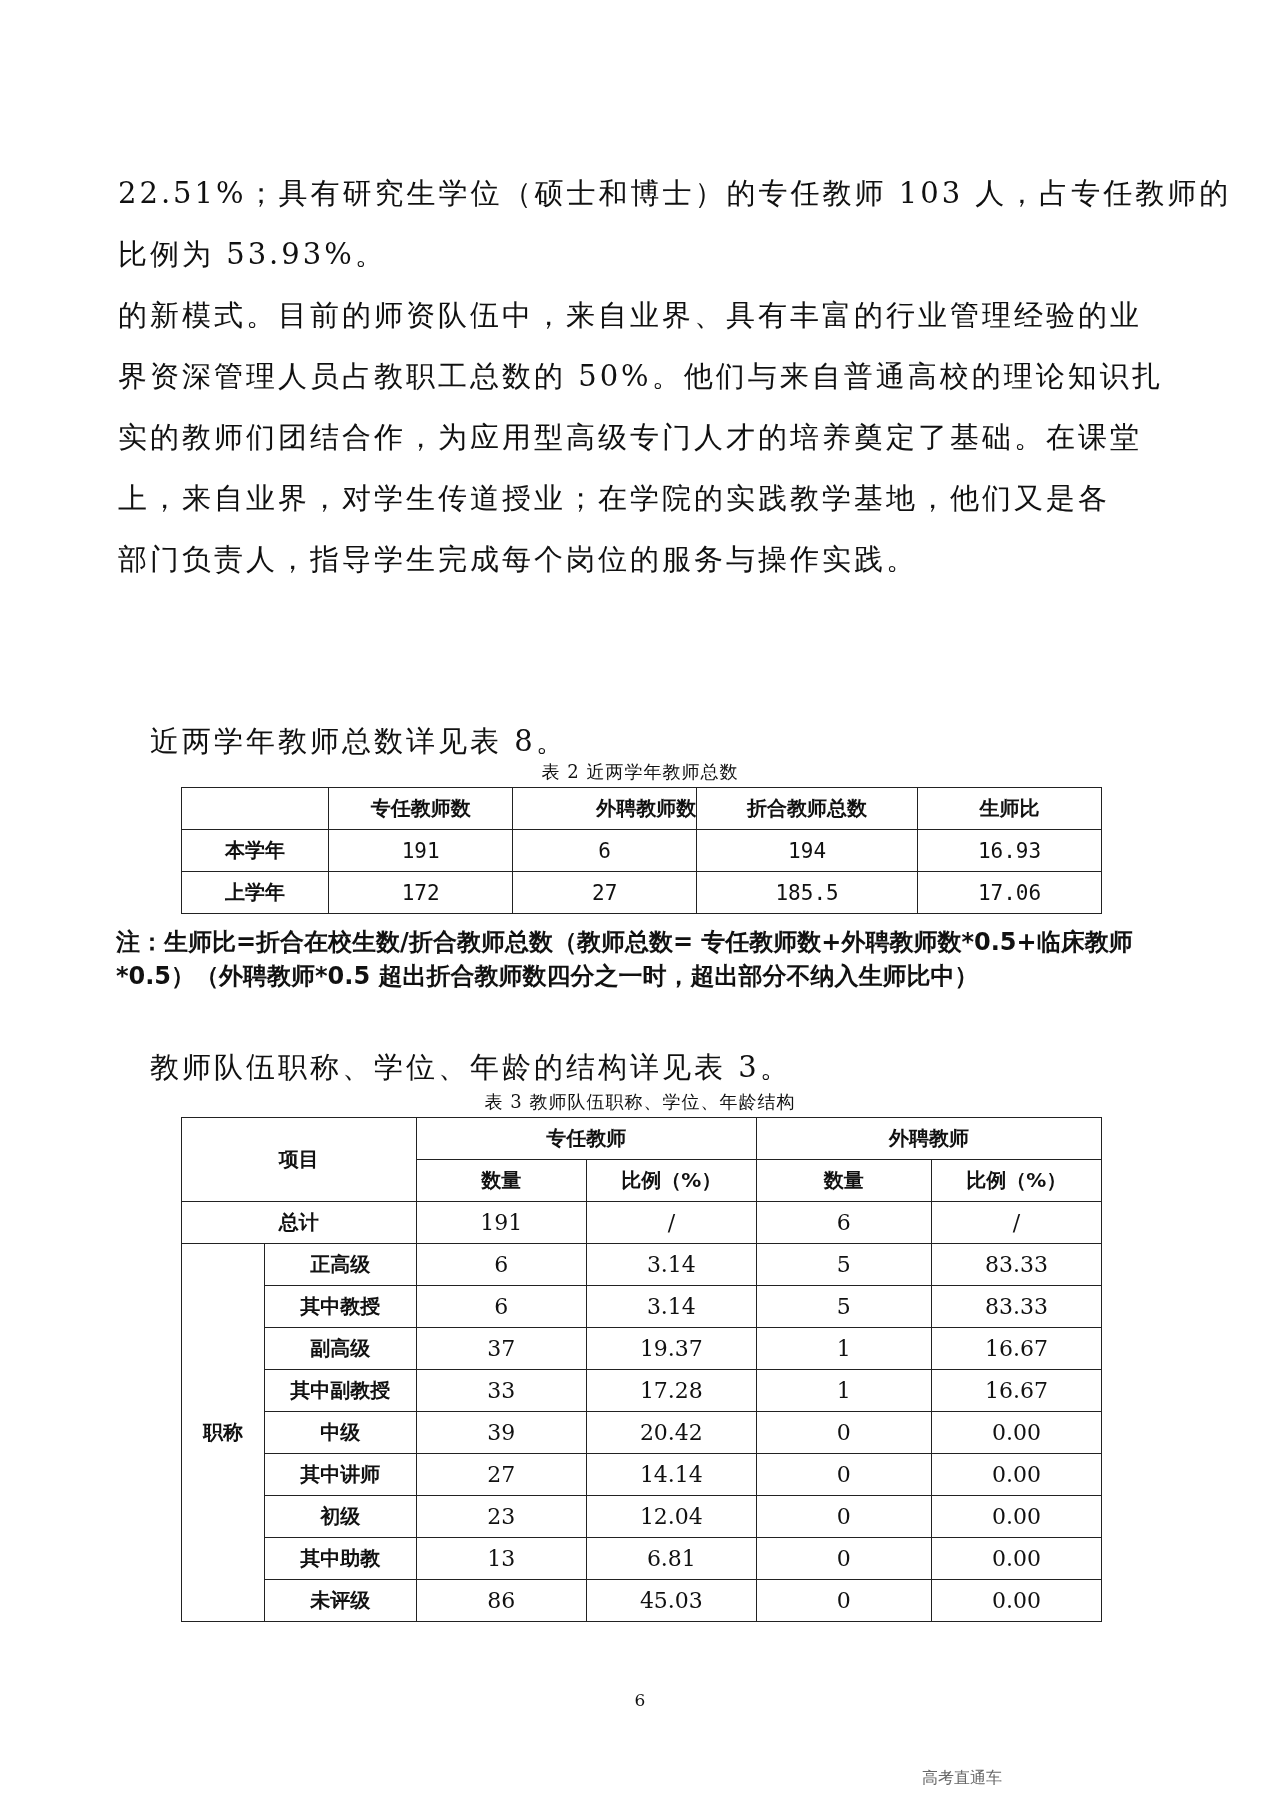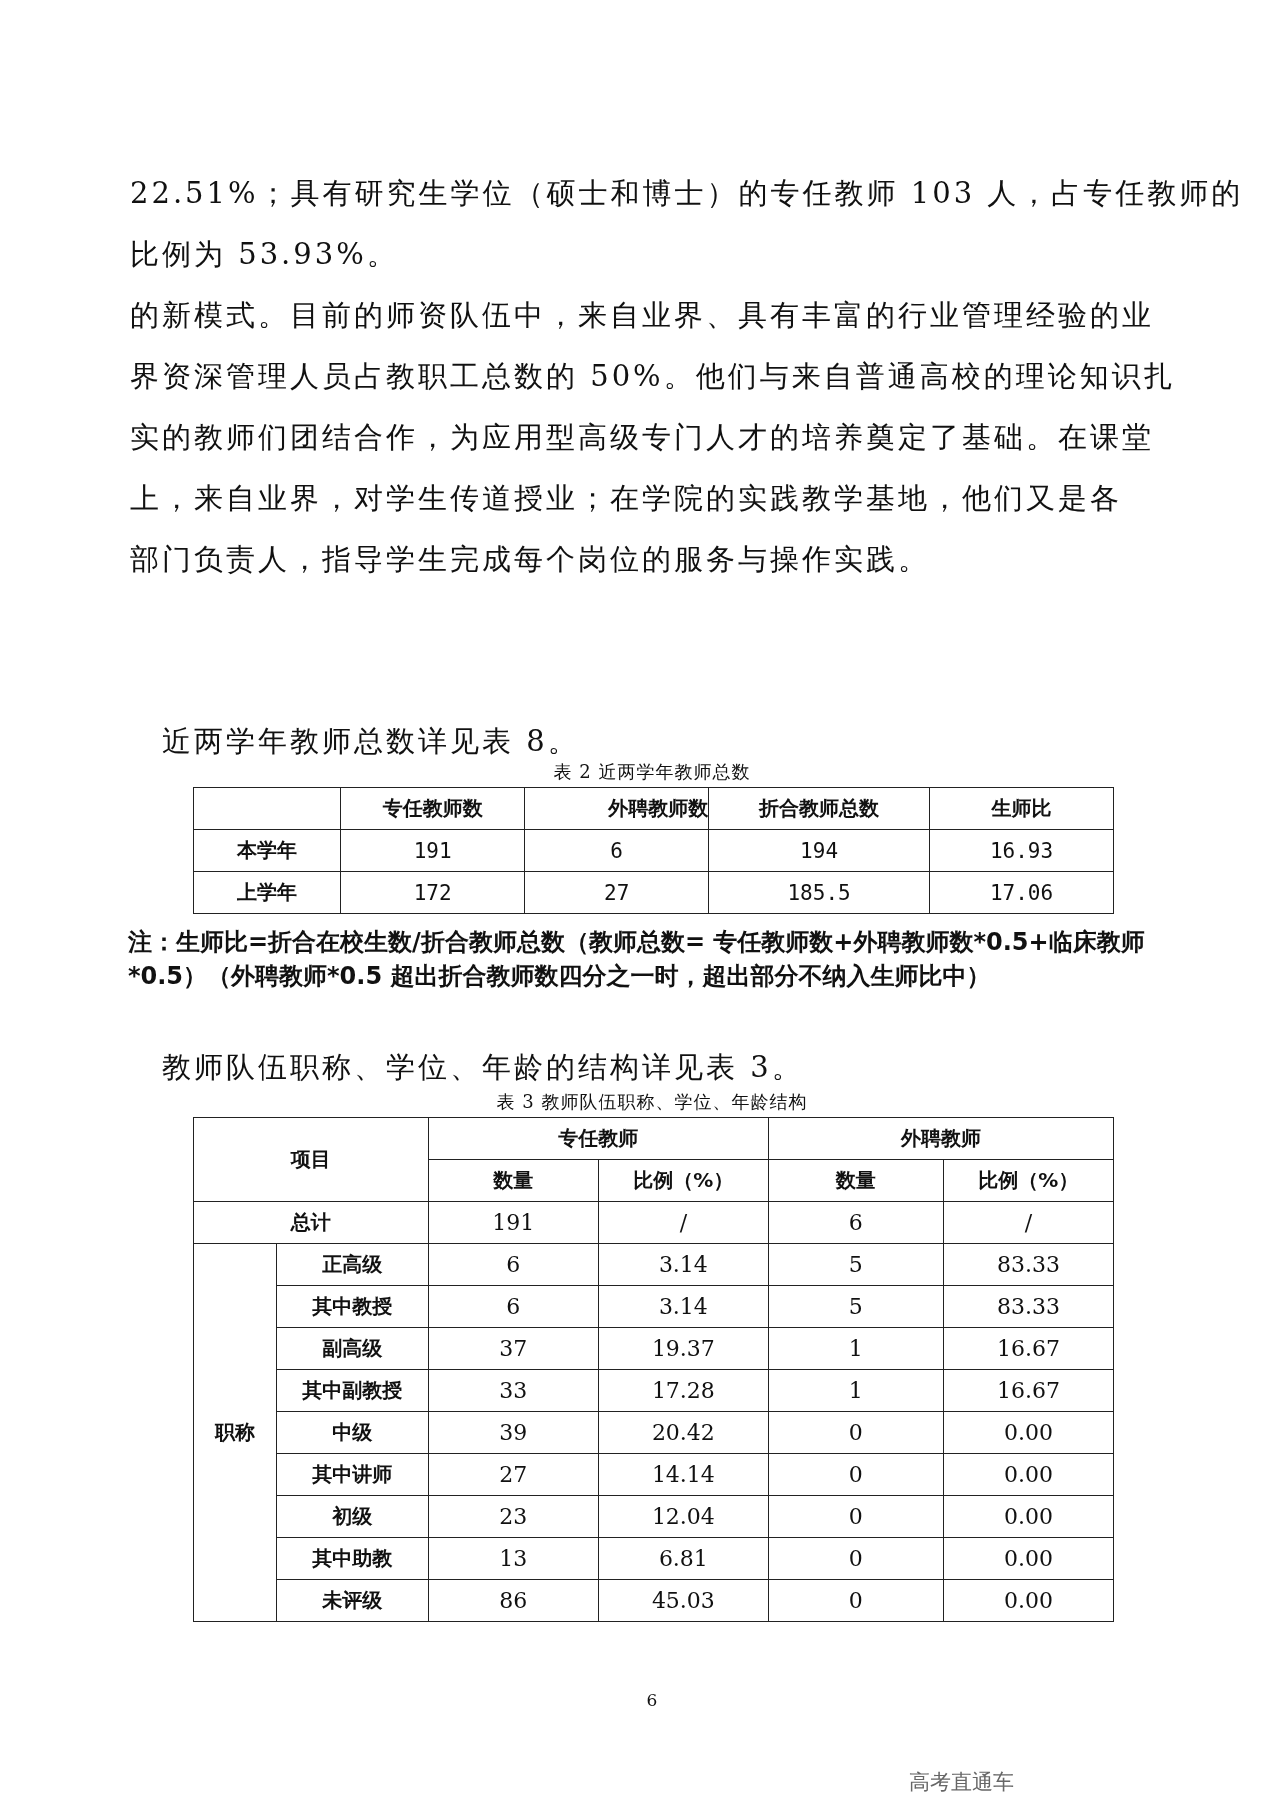--- a/index.html
+++ b/index.html
@@ -1,32 +1,32 @@
 <!DOCTYPE html>
 <html><head>
   <meta charset="utf-8">
   <style>
     html, body { margin: 0; padding: 0; background: #ffffff; }
     body { width: 1280px; height: 1811px; position: relative; overflow: hidden; color: #111; font-family: "DejaVu Serif", "Liberation Serif", serif; }
-    .page { position: absolute; left: 12px; top: 0; width: 1020px; height: 1811px; }
+    .page { position: absolute; left: 0; top: 0; width: 1020px; height: 1811px; }
     .para { position: absolute; left: 118px; width: 1060px; font-size: 29px; line-height: 61px; letter-spacing: 3px; margin: 0; }
     .para .line { display: block; white-space: nowrap; }
     .caption { position: absolute; left: 0; width: 1280px; text-align: center; font-size: 18px; margin: 0; letter-spacing: 1px; }
     table { position: absolute; border-collapse: collapse; font-size: 22px; border-radius: 14px; }
     td, th { border: 1.5px solid #222; text-align: center; font-weight: normal; padding: 0; }
     th { font-family: "DejaVu Sans", "Liberation Sans", sans-serif; font-weight: bold; font-size: 20px; }
     .num { font-family: "DejaVu Serif", "Liberation Serif", serif; }
     .mono-num { font-family: "DejaVu Sans Mono", "Liberation Mono", monospace; font-size: 21px; }
     #t2 { left: 181px; top: 787px; width: 921px; }
     #t2 td, #t2 th { height: 41px; }
     .note { position: absolute; left: 116px; width: 1080px; font-family: "DejaVu Sans", "Liberation Sans", sans-serif; font-weight: bold; font-size: 24px; line-height: 34px; margin: 0; }
     #t3 { left: 181px; top: 1117px; width: 921px; }
     #t3 td, #t3 th { height: 41px; }
     .pagenum { position: absolute; left: 0; width: 1280px; top: 1690px; text-align: center; font-size: 17px; }
-    .watermark { position: absolute; right: 18px; top: 1768px; font-family: Liberation Mono, monospace; font-size: 21px; color: #666; }
+    .watermark { position: absolute; right: 18px; top: 1768px; font-family: Liberation Mono, monospace; font-size: 16px; color: #666; }
   </style>
 </head>
 <body>
 
 <div class="page">
 
   <p class="para" style="top:163px;">
     <span class="line">22.51%；具有研究生学位（硕士和博士）的专任教师 103 人，占专任教师的</span>
     <span class="line">比例为 53.93%。</span>
   </p>

